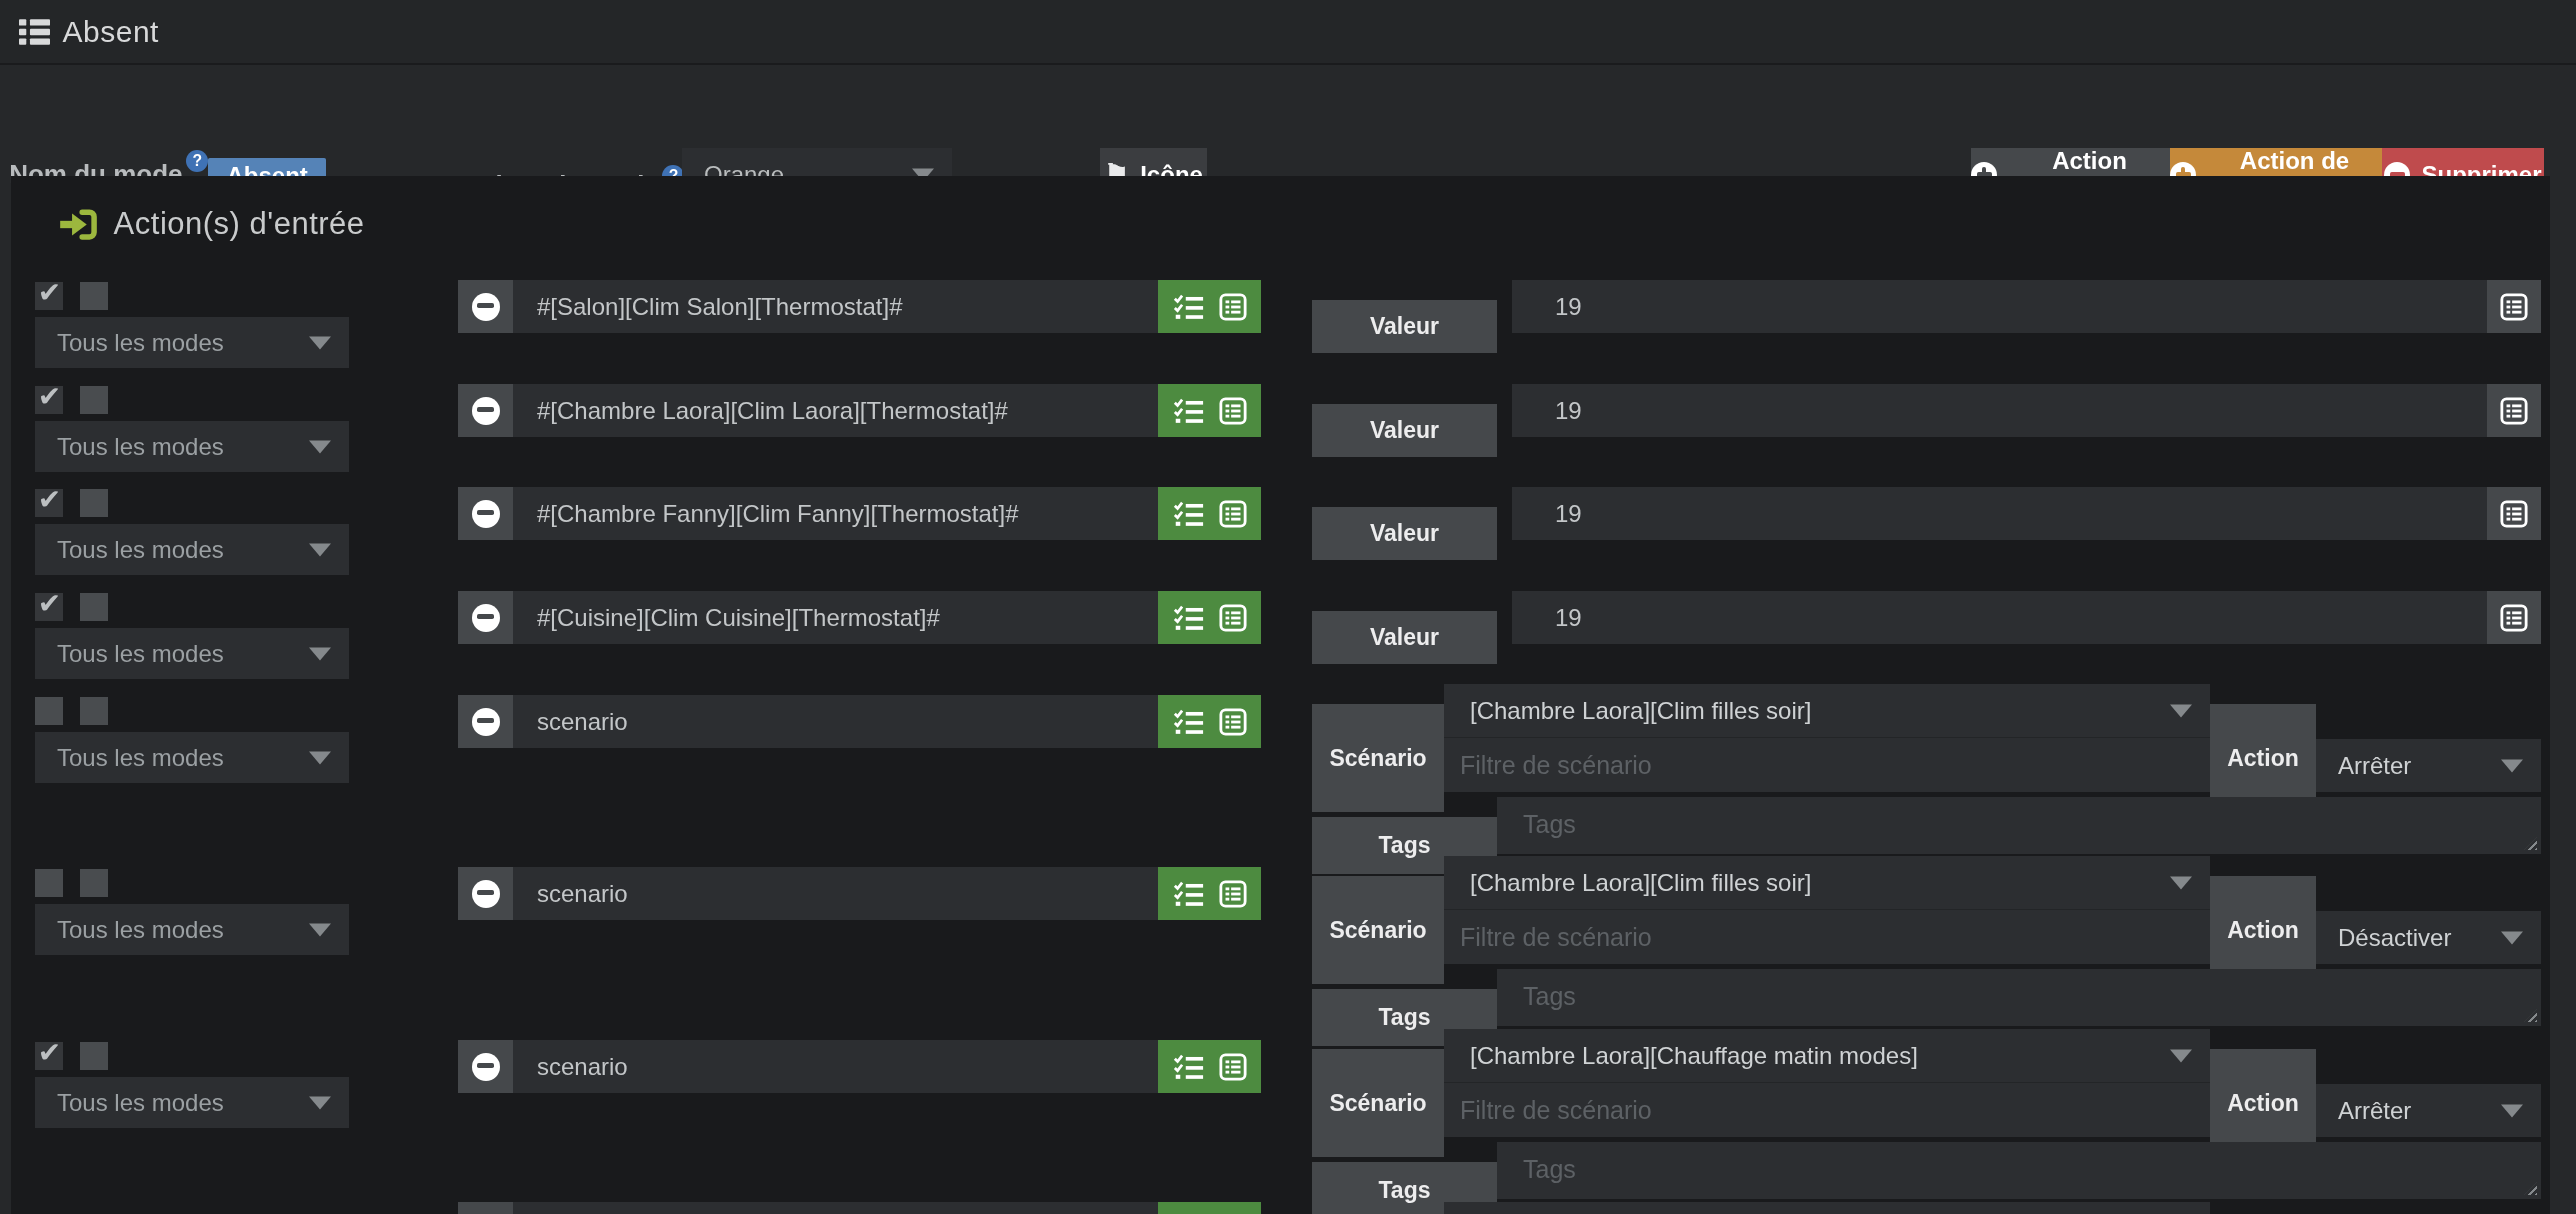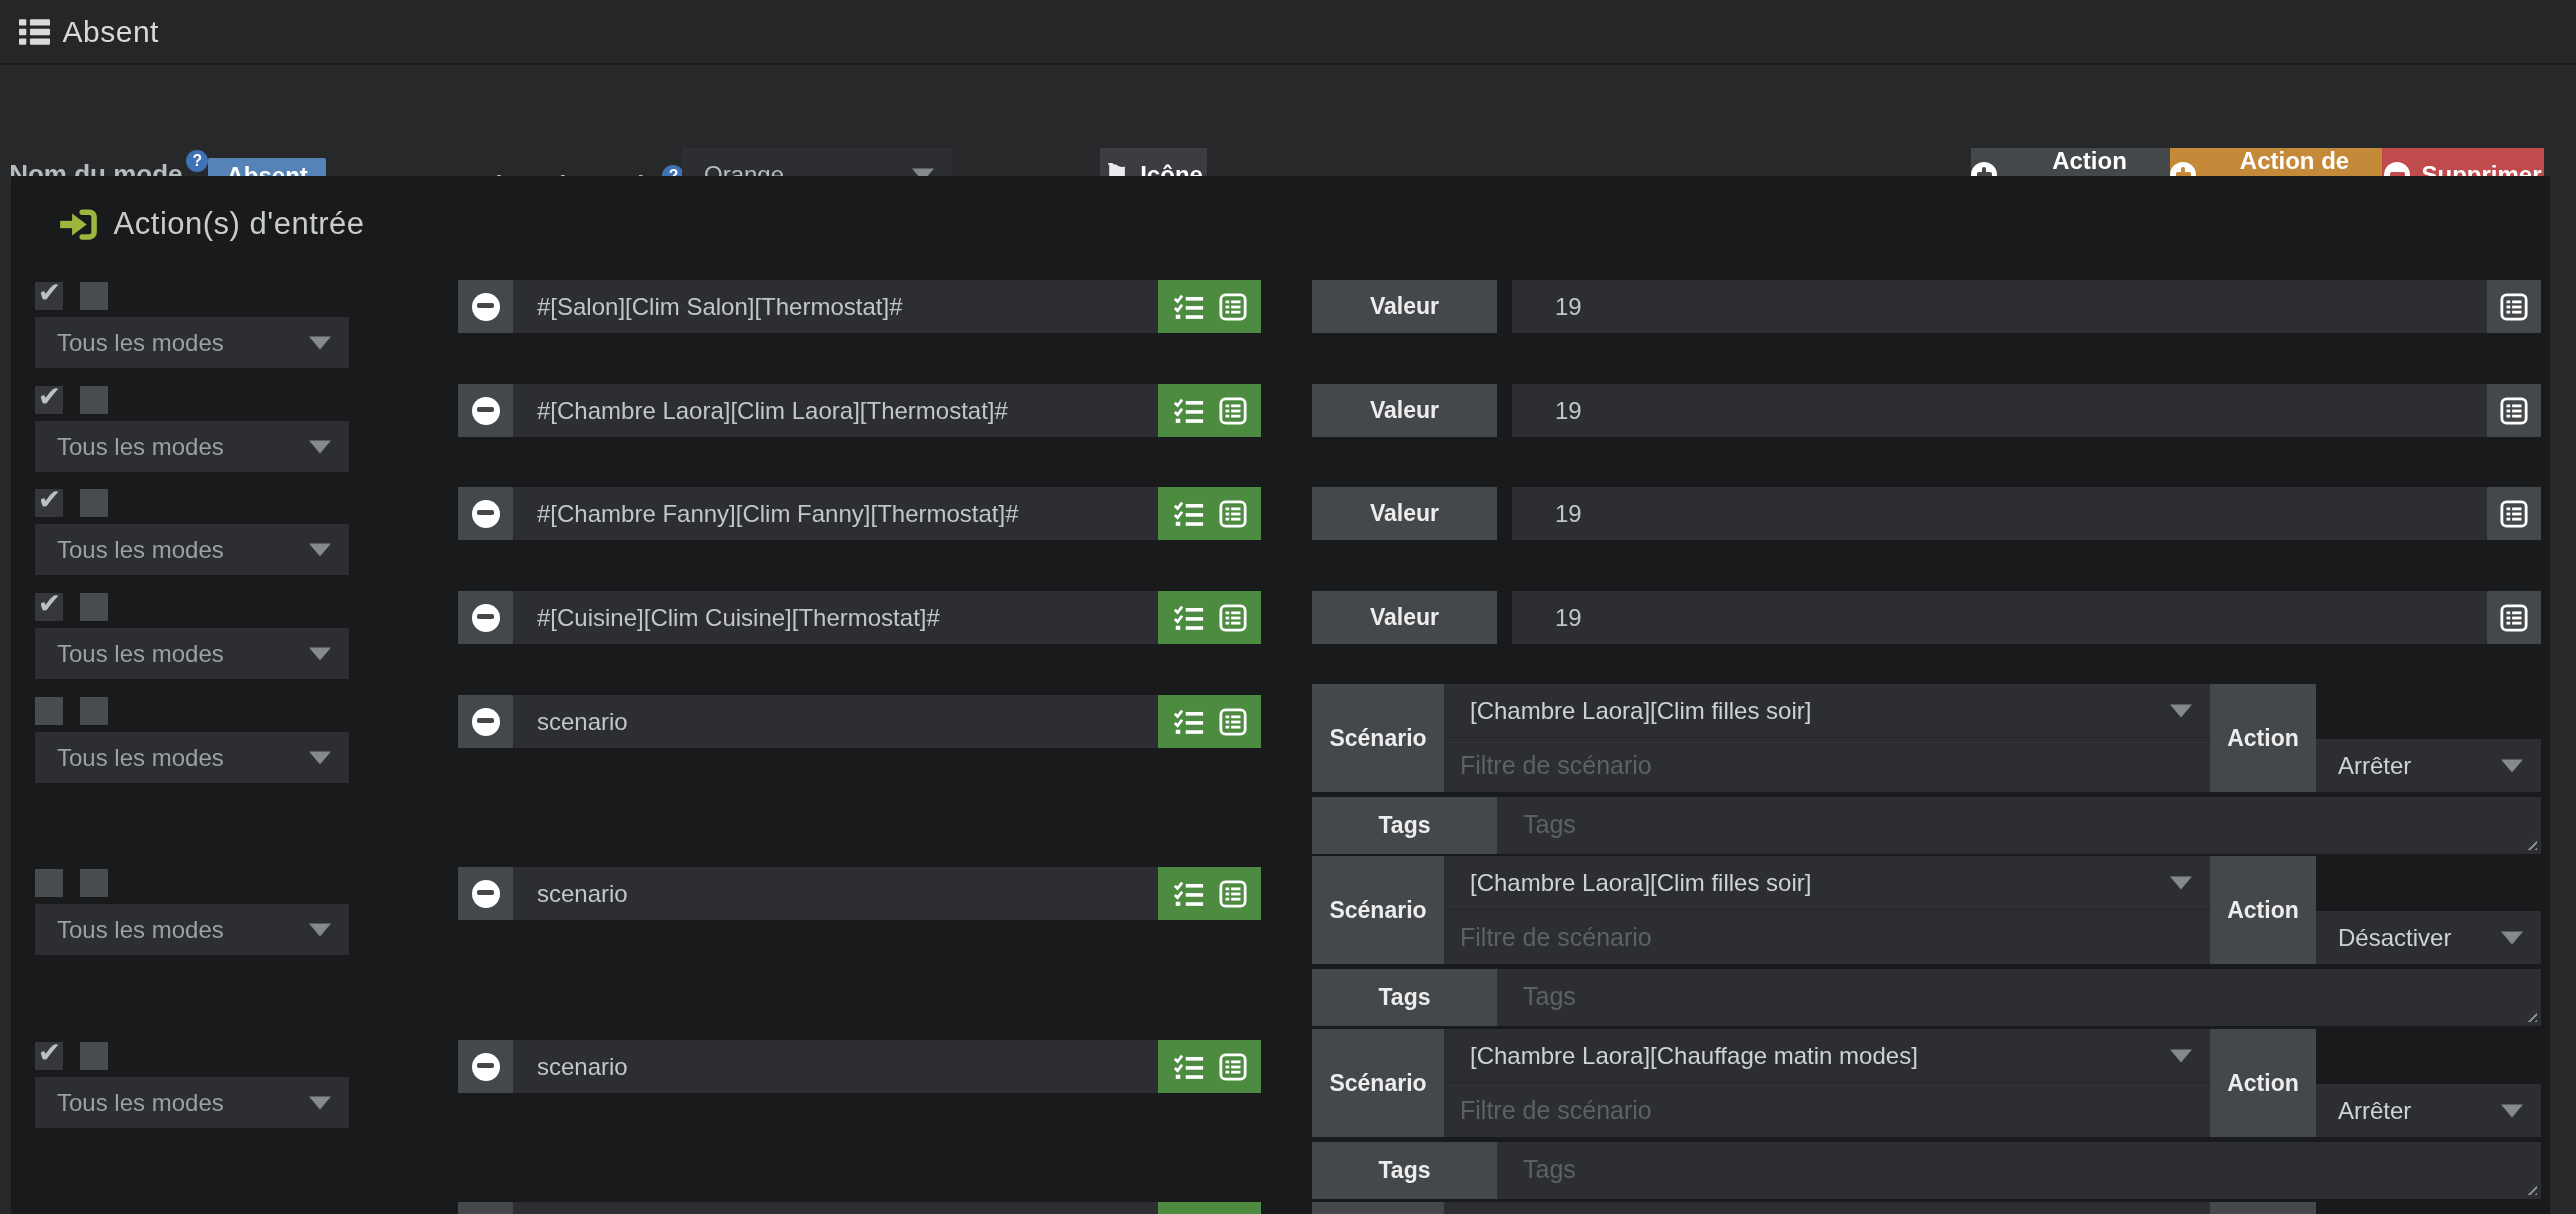--- a/index.html
+++ b/index.html
@@ -70,21 +70,21 @@
   .btn-minus .circle{width:28px;height:28px;}
   .cmd-input{flex:1;min-width:0;border:none;background:var(--bg-input);color:var(--txt);
     font-size:24px;font-family:inherit;padding:0 24px;outline:none;}
   .green-box{width:103px;height:53px;background:var(--accent-green);
     display:flex;align-items:center;justify-content:center;gap:15px;}
   .gbtn{border:none;background:transparent;display:flex;cursor:pointer;padding:0;}
 
   
   .value-row{left:1301px;width:1229px;height:53px;display:flex;}
   .box-label{background:var(--bg-label);color:#ededee;font-size:23px;font-weight:700;
-    display:flex;align-items:center;justify-content:center;flex:0 0 auto;}
+    display:flex;align-items:center;justify-content:center;flex:0 0 auto;margin-top:20px;}
   .value-row .box-label{width:185px;height:53px;}
   .val-input{flex:1;min-width:0;border:none;background:var(--bg-input);color:var(--txt);
     font-size:24px;font-family:inherit;padding:0 43px;outline:none;margin-left:15px;}
   .icon-btn{width:54px;height:53px;border:none;background:var(--bg-label);
     display:flex;align-items:center;justify-content:center;cursor:pointer;}
 
   
   .scn-block{left:1301px;width:1229px;height:170px;}
   .scn-label{position:absolute;left:0;top:0;width:132px;height:108px;}
   .scn-select{position:absolute;left:132px;top:0;width:766px;height:53px;}

